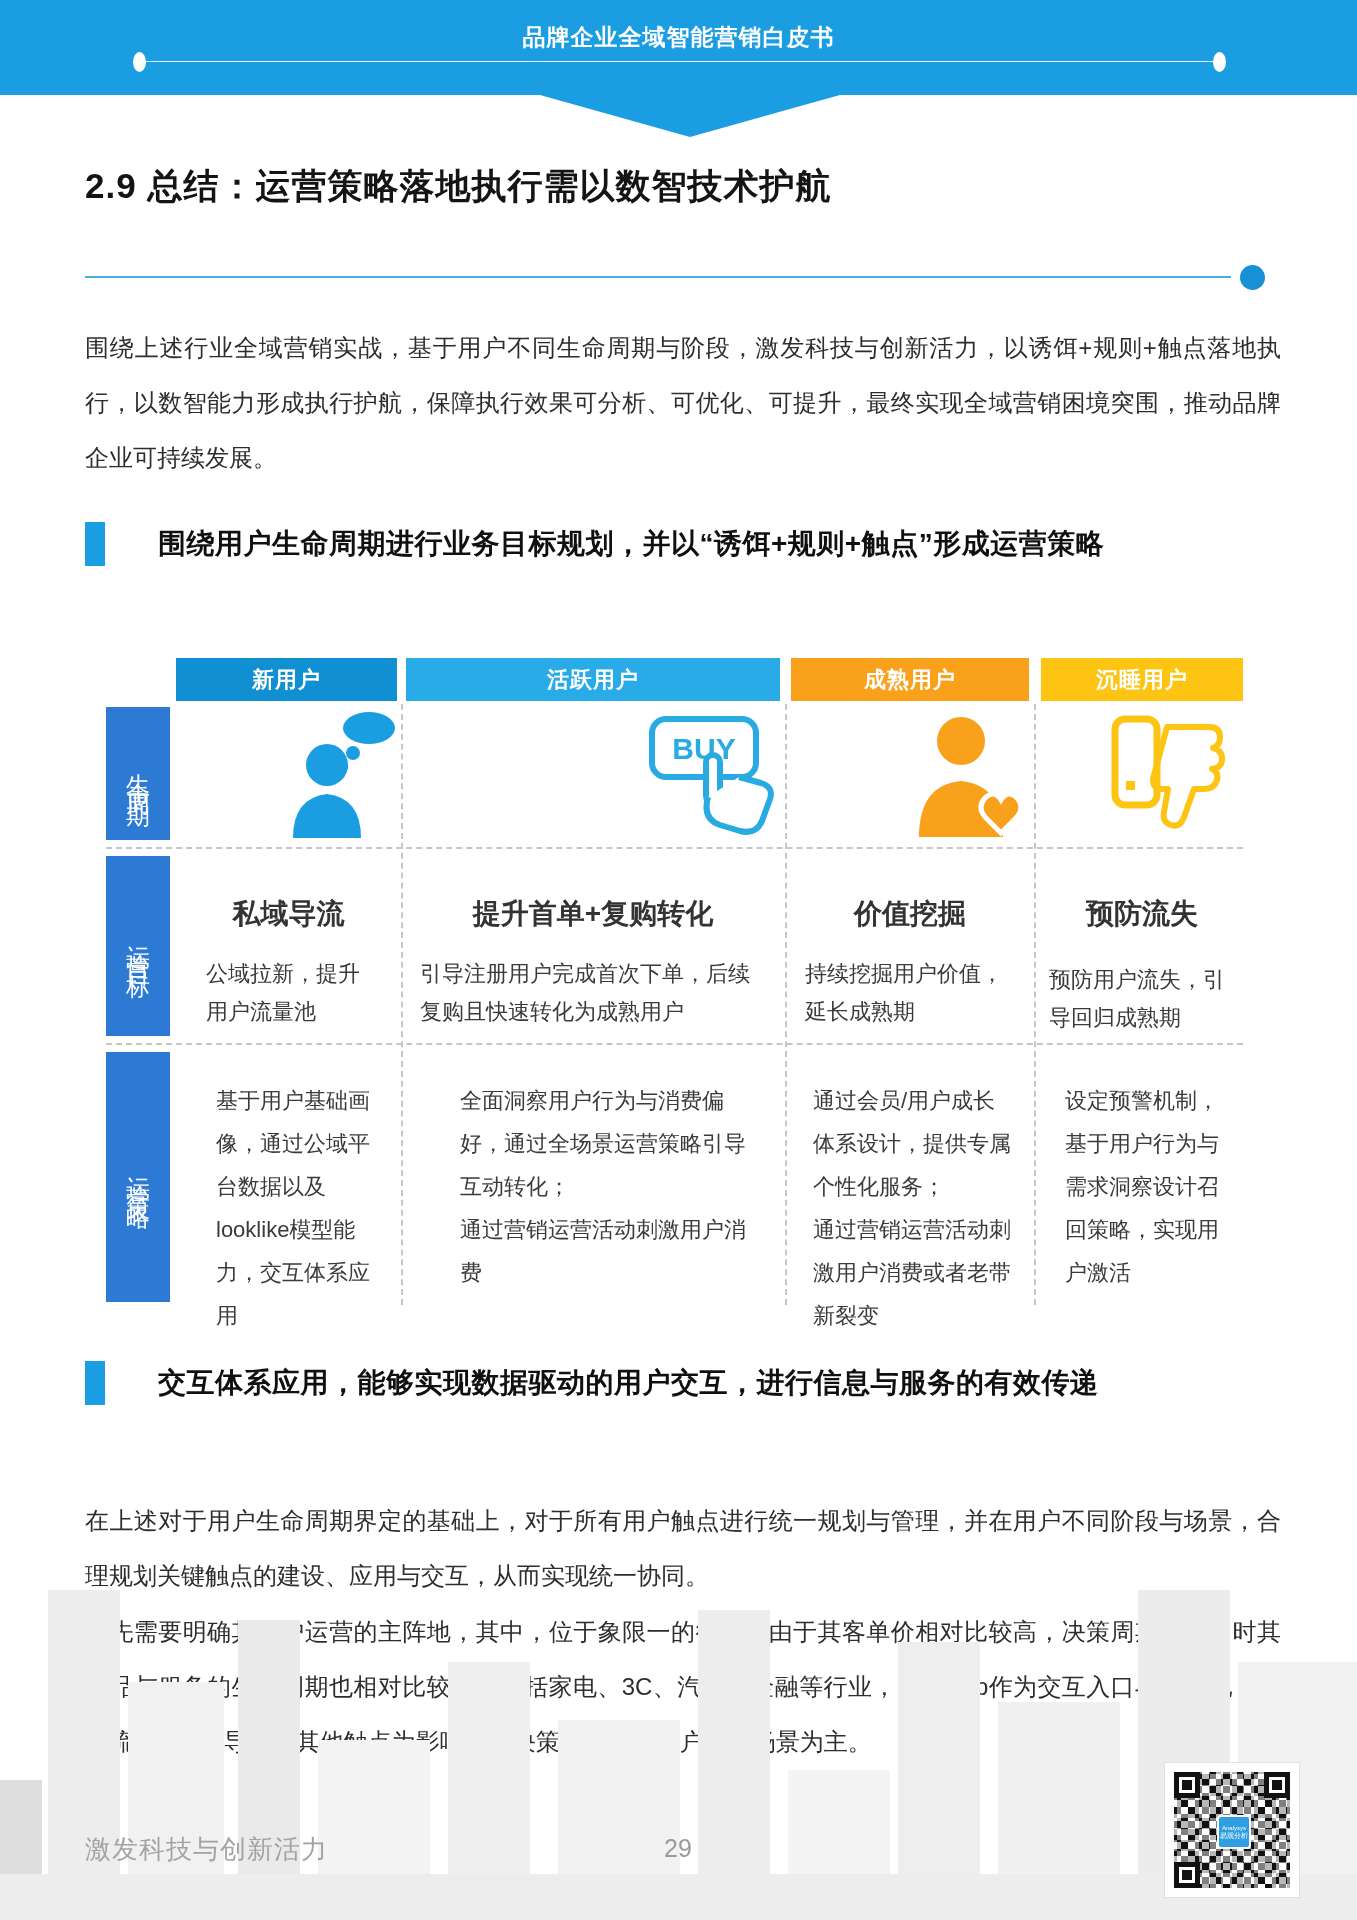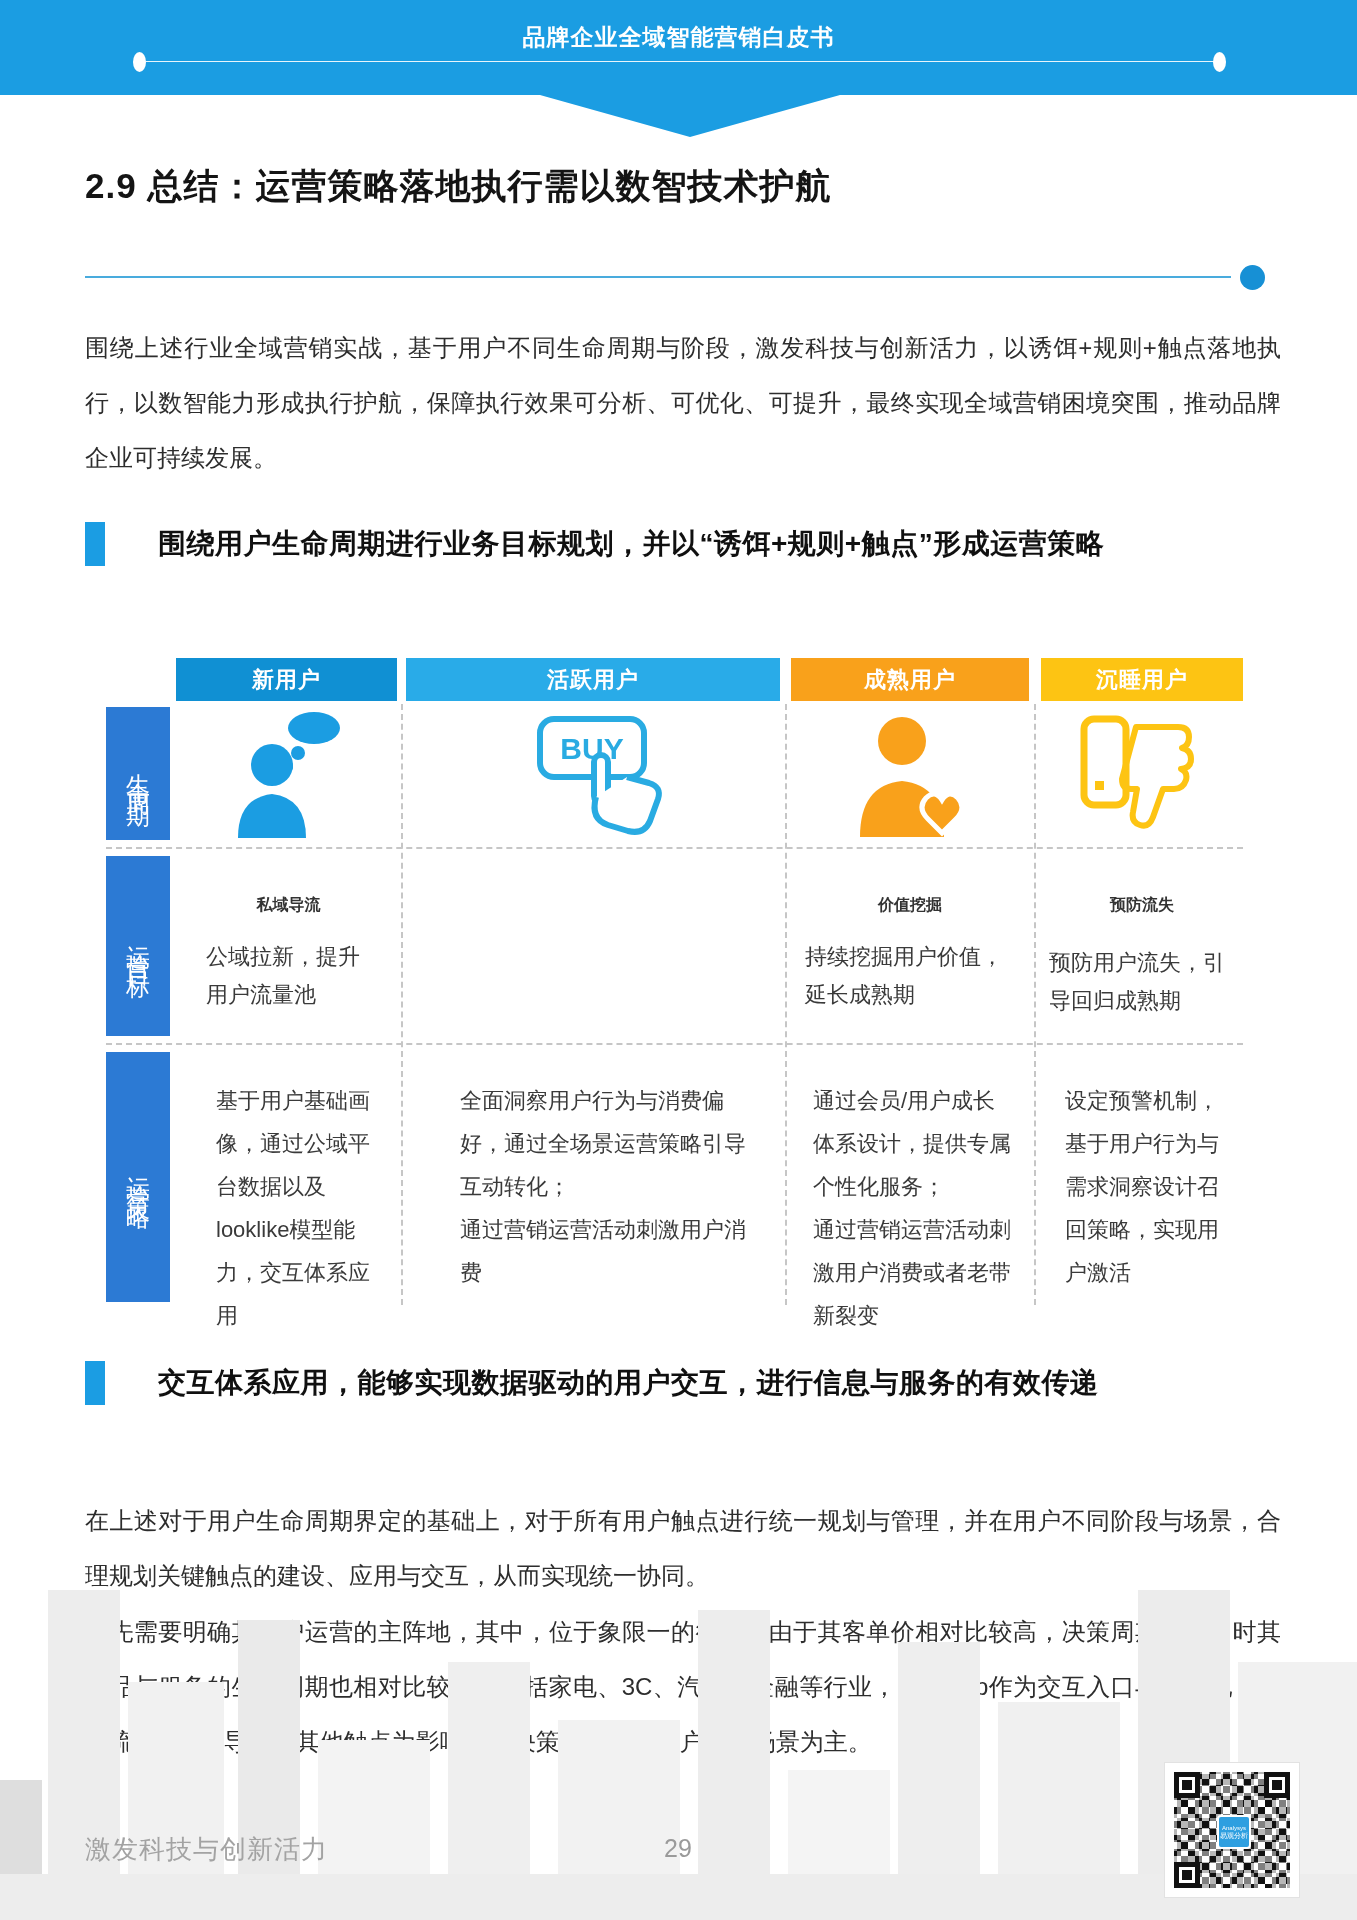--- a/index.html
+++ b/index.html
@@ -33,24 +33,24 @@
   .ltable{position:absolute;left:106px;top:658px;display:grid;
     grid-template-columns:64px 6px 221px 9px 374px 11px 238px 12px 202px;
     grid-template-rows:43px 3px 139px 10px 186px 10px 256px;}
   .hcell{grid-row:1;display:flex;align-items:center;justify-content:center;
     color:#ffffff;font-size:22px;font-weight:bold;letter-spacing:1px;text-align:center;}
   .hc1{grid-column:3;background:#1090d3;} .hc2{grid-column:5;background:#29abe8;}
   .hc3{grid-column:7;background:#f9a11b;} .hc4{grid-column:9;background:#fdc413;}
   .sbar{grid-column:1;background:#2c7ad4;color:#ffffff;display:flex;align-items:center;justify-content:center;
     writing-mode:vertical-rl;text-orientation:upright;font-size:24px;letter-spacing:10px;margin:3px 0;}
   .sb1{grid-row:3;} .sb2{grid-row:5;} .sb3{grid-row:7;}
-  .icell{grid-row:3;display:flex;align-items:center;justify-content:center;}
+  .icell{grid-row:3;display:flex;align-items:center;justify-content:flex-end;}
   .c1{grid-column:3;} .c2{grid-column:5;} .c3{grid-column:7;} .c4{grid-column:9;}
   .gcell{grid-row:5;padding-top:42px;}
-  .gtitle{text-align:center;font-size:16px;font-weight:bold;color:#333;margin-bottom:22px;}
+  .gtitle{text-align:center;font-size:28px;font-weight:bold;color:#333;margin-bottom:22px;}
   .gdesc{font-size:22px;line-height:38px;color:#3a3a3a;}
   .gcell.c1{padding-left:30px;padding-right:26px;}
   .gcell.c2 .gdesc,.gcell.c3 .gdesc{padding:0 14px;}
   .gcell.c4 .gdesc{padding:0 8px;margin-top:28px;}
   .scell{grid-row:7;padding-top:30px;font-size:22px;line-height:43px;color:#3a3a3a;white-space:pre-line;}
   .scell.c1{padding-left:40px;padding-right:24px;}
   .scell.c2{padding-left:54px;padding-right:20px;}
   .scell.c3{padding-left:22px;padding-right:14px;}
   .scell.c4{padding-left:24px;padding-right:10px;}
   .vdiv{width:0;border-left:2px dashed #c6c6c6;grid-row:3/8;justify-self:center;}
@@ -142,20 +142,24 @@
       <rect x="12" y="10" width="42" height="86" rx="10" fill="none" stroke="#fdc413" stroke-width="7"></rect>
       <rect x="23" y="72" width="9" height="9" fill="#fdc413"></rect>
       <path d="M64,18 h42 q11,0 11,10 q0,9 -7,11 q9,2 9,11 q0,9 -10,10 q7,3 5,11 q-3,9 -12,9 h-11 l-10,28 q-4,11 -13,8 q-9,-3 -7,-13 l4,-23 h-6 q-9,0 -9,-10 z" fill="none" stroke="#fdc413" stroke-width="6" stroke-linejoin="round"></path>
     </svg>
   </div>
 
   <div class="gcell c1">
     <div class="gtitle">私域导流</div>
     <div class="gdesc">公域拉新，提升用户流量池</div>
   </div>
+  <div class="gcell c2">
+    <div class="gtitle">提升首单+复购转化</div>
+    <div class="gdesc">引导注册用户完成首次下单，后续复购且快速转化为成熟用户</div>
+  </div>
   <div class="gcell c3">
     <div class="gtitle">价值挖掘</div>
     <div class="gdesc">持续挖掘用户价值，延长成熟期</div>
   </div>
   <div class="gcell c4">
     <div class="gtitle">预防流失</div>
     <div class="gdesc">预防用户流失，引导回归成熟期</div>
   </div>
 
   <div class="scell c1">基于用户基础画像，通过公域平台数据以及looklike模型能力，交互体系应用</div>

